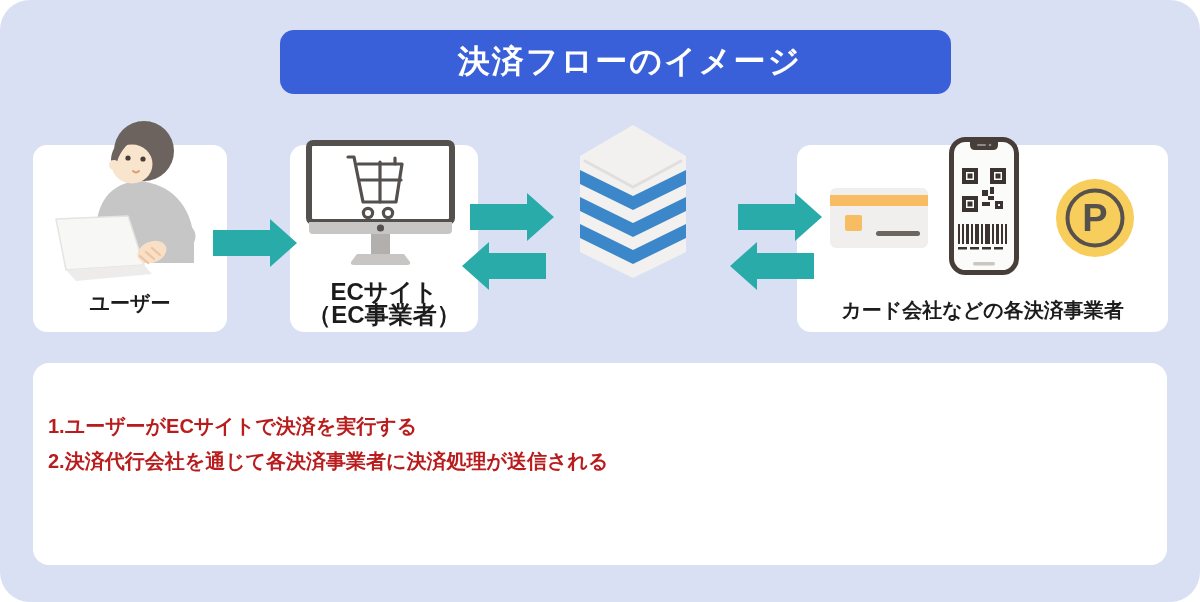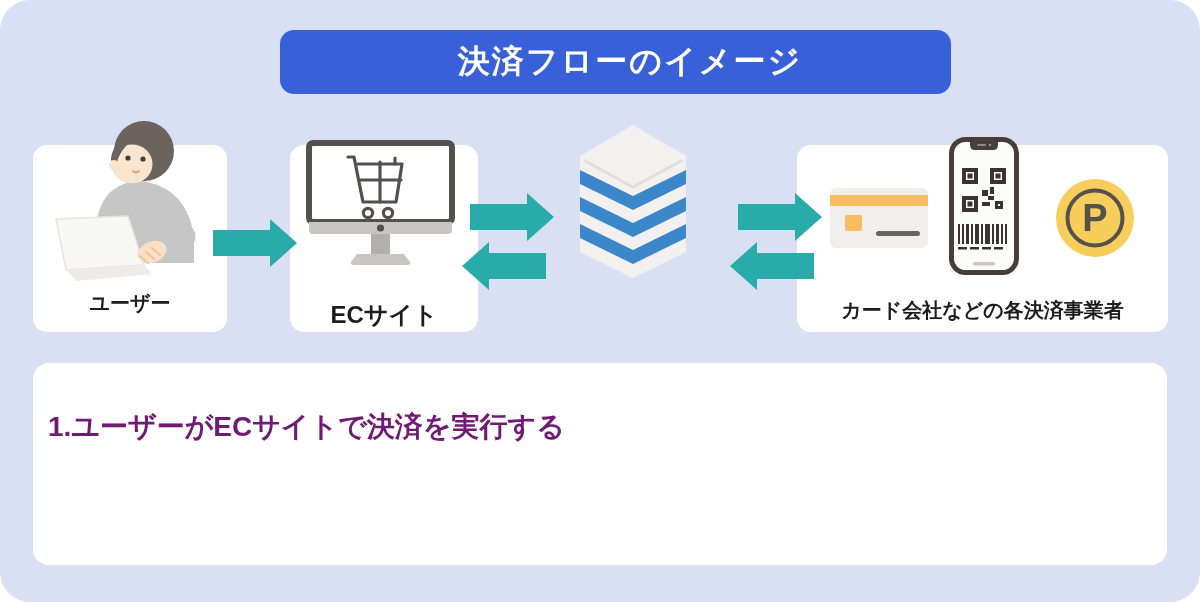--- a/index.html
+++ b/index.html
@@ -14,37 +14,38 @@
   .card-psp{left:540px;width:188px;}
   .card-providers{left:797px;width:371px;}
   .node-label{position:absolute;left:0;right:0;text-align:center;font-weight:700;color:#1C1C1C;font-size:20px;white-space:nowrap;}
   .label-user{bottom:15px;}
   .label-ec{bottom:6px;font-size:24px;line-height:23px;}
   .label-psp{bottom:8px;}
   .label-providers{bottom:8px;}
   .icon-abs{position:absolute;}
   .arrow-layer{position:absolute;left:0;top:0;width:1200px;height:602px;pointer-events:none;}
   .steps-box{position:absolute;left:33px;top:363px;width:1134px;height:202px;background:#ffffff;border-radius:16px;}
-  .steps-text{position:absolute;left:15px;top:46px;font-size:28px;font-weight:700;color:#701a75;line-height:35px;white-space:nowrap;}
+  .steps-text{position:absolute;left:15px;top:46px;font-size:20px;font-weight:700;color:#b91c1c;line-height:35px;white-space:nowrap;}
 </style>
 </head>
 <body>
 
 <div class="canvas">
 
   <div class="title-bar">
     <span class="title-text">決済フローのイメージ</span>
   </div>
 
   <div class="node-card card-user">
     <div class="node-label label-user">ユーザー</div>
   </div>
   <div class="node-card card-ec">
     <div class="node-label label-ec">
       <div>ECサイト</div>
+      <div>（EC事業者）</div>
     </div>
   </div>
   <div class="node-card card-providers">
     <div class="node-label label-providers">カード会社などの各決済事業者</div>
   </div>
 
   <svg class="icon-abs" style="left:30px;top:113px;" width="200" height="170" viewBox="0 0 200 170">
     <g>
       <rect x="98" y="56" width="18" height="16" fill="#F2D8BE"></rect>
       <path d="M66,150 L66,120 C66,90 80,70 108,68 C140,70 162,92 164,128 L164,150 Z" fill="#C6C6C6"></path>
@@ -158,16 +159,17 @@
       <polygon points="470,204 527,204 527,193 554,217 527,241 527,230 470,230"></polygon>
       <polygon points="546,253 489,253 489,242 462,266 489,290 489,279 546,279"></polygon>
       <polygon points="738,204 795,204 795,193 822,217 795,241 795,230 738,230"></polygon>
       <polygon points="814,253 757,253 757,242 730,266 757,290 757,279 814,279"></polygon>
     </g>
   </svg>
 
   <div class="steps-box">
     <div class="steps-text">
       <div>1.ユーザーがECサイトで決済を実行する</div>
+      <div>2.決済代行会社を通じて各決済事業者に決済処理が送信される</div>
     </div>
   </div>
 
 </div>
 
 </body></html>

